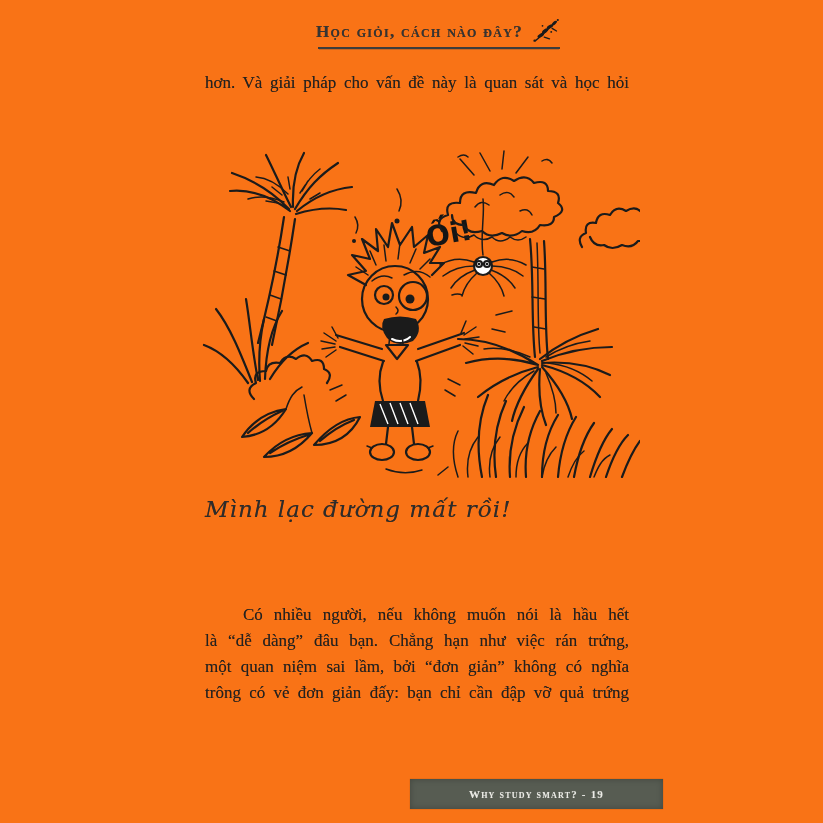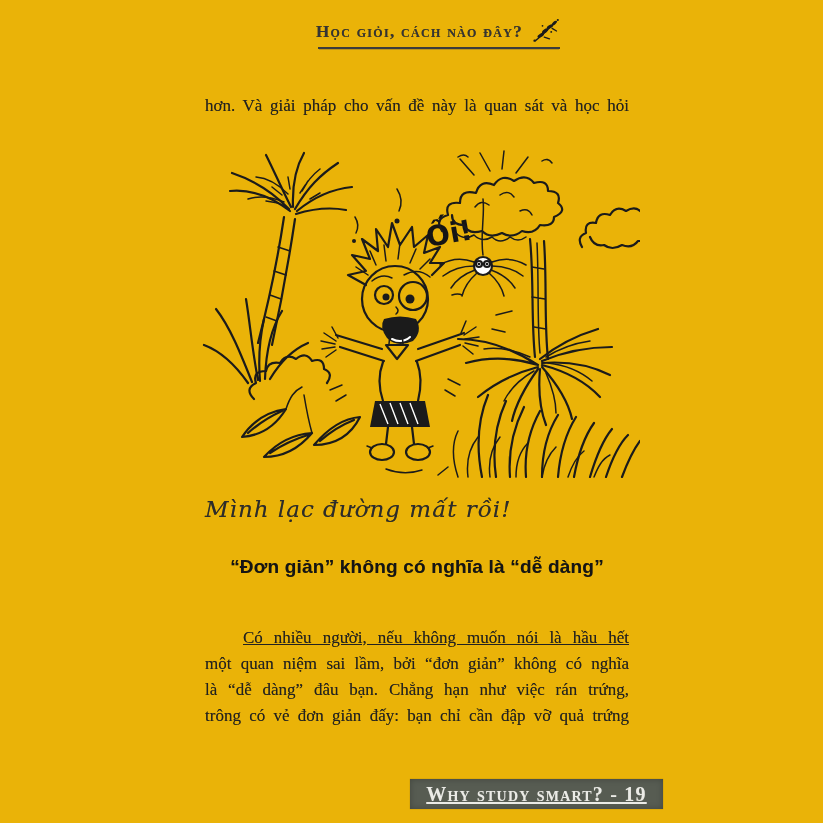--- a/index.html
+++ b/index.html
@@ -1,44 +1,44 @@
 <!DOCTYPE html>
 <html><head>
 <meta charset="utf-8">
 <style>
   * { margin:0; padding:0; box-sizing:border-box; }
   html,body { background:#fff; }
   .screen {
-    position:relative; width:823px; height:823px; background:#eab308;
+    position:relative; width:823px; height:823px; background:#f97316;
     font-family:"Liberation Serif", serif; color:#1f1f1f; overflow:hidden;
   }
   
   .hdr {
     position:absolute; top:14px; left:318px; width:242px;
     display:flex; align-items:flex-end; justify-content:center; gap:7px;
     padding-bottom:5px;
     border-bottom:2.5px solid #3c3c3c;
     box-shadow:0 2px 0 -1px rgba(60,60,60,.25);
   }
   .hdr-title {
     font-variant:small-caps; font-weight:600; font-size:17px;
     letter-spacing:1.3px; color:#353535; white-space:nowrap;
     text-shadow:0 0 .6px rgba(0,0,0,.45);
   }
   .hdr-icon { width:32px; height:28px; flex:0 0 auto; transform:translateY(3px); }
   
-  .col { position:absolute; left:205px; width:424px;margin-top:23px; }
+  .col { position:absolute; left:205px; width:424px; }
   .intro { top:70px; }
   .bodytext { top:602px; }
   .line {
     font-size:17px; line-height:26px; color:#222;
     text-shadow:0 0 .6px rgba(0,0,0,.4);
   }
   .j { text-align:justify; text-align-last:justify; }
-  .indent { padding-left:38px;text-decoration:underline; }
+  .indent { padding-left:38px; }
   
   .illus { position:absolute; left:190px; top:146px; width:450px; height:332px; }
   
   .caption {
     position:absolute; left:205px; top:496px; width:424px;
     font-family:"DejaVu Serif", serif; font-style:italic;
     font-size:23px; letter-spacing:1px; color:#2c2c2c;
     text-shadow:0 0 .5px rgba(0,0,0,.4);
   }
   
@@ -48,24 +48,23 @@
     font-weight:bold; font-size:19px; color:#151515; letter-spacing:.2px;
     text-shadow:0 0 .5px rgba(0,0,0,.35);
   }
   
   .footer-bar {
     position:absolute; left:410px; top:779px; width:253px; height:30px;
     background:#575c52; display:flex; align-items:center; justify-content:center;
     box-shadow:inset 0 0 6px rgba(0,0,0,.25), 0 0 1px rgba(0,0,0,.3);
   }
   .footer-text {
-    font-variant:small-caps; font-weight:600; font-size:20px;
+    font-variant:small-caps; font-weight:600; font-size:11px;
     letter-spacing:1.2px; color:#ebebe6; white-space:nowrap;
     text-shadow:0 0 1px rgba(255,255,255,.25);
-    text-decoration:underline;
   }
   svg .ink { stroke:#1b1b1b; stroke-width:2.2; fill:none; stroke-linecap:round; stroke-linejoin:round; }
   svg .thin { stroke-width:1.5; }
   svg .fillink { fill:#1b1b1b; stroke:none; }
 </style>
 </head>
 <body>
 
 <div class="screen">
 
@@ -200,26 +199,25 @@
                M384,330 C388,308 394,290 404,276 M400,330 C406,310 412,294 422,282 M416,330 C422,312 428,298 438,288
                M432,330 C438,314 444,302 450,294"></path>
       <path class="thin" d="M300,330 C298,314 302,300 310,290 M326,330 C326,316 330,304 338,296 M352,330 C354,318 358,308 366,300
                M378,330 C382,318 386,310 394,304 M404,330 C408,320 412,312 420,308
                M268,330 C262,312 262,296 268,284 M278,330 C276,314 280,300 288,290 M258,320 l-10,8"></path>
     </g>
   </svg>
 
   <div class="caption">Mình lạc đường mất rồi!</div>
 
-  <div class="heading">“Đơn giản” không có nghĩa là “dễ dàng”</div>
 
   <div class="col bodytext">
     <p class="line j indent">Có nhiều người, nếu không muốn nói là hầu hết</p>
+    <p class="line j">là “dễ dàng” đâu bạn. Chẳng hạn như việc rán trứng,</p>
     <p class="line j">một quan niệm sai lầm, bởi “đơn giản” không có nghĩa</p>
-    <p class="line j">là “dễ dàng” đâu bạn. Chẳng hạn như việc rán trứng,</p>
     <p class="line j">trông có vẻ đơn giản đấy: bạn chỉ cần đập vỡ quả trứng</p>
   </div>
 
   <div class="footer-bar">
     <span class="footer-text">Why study smart? - 19</span>
   </div>
 
 </div>
 
 </body></html>

